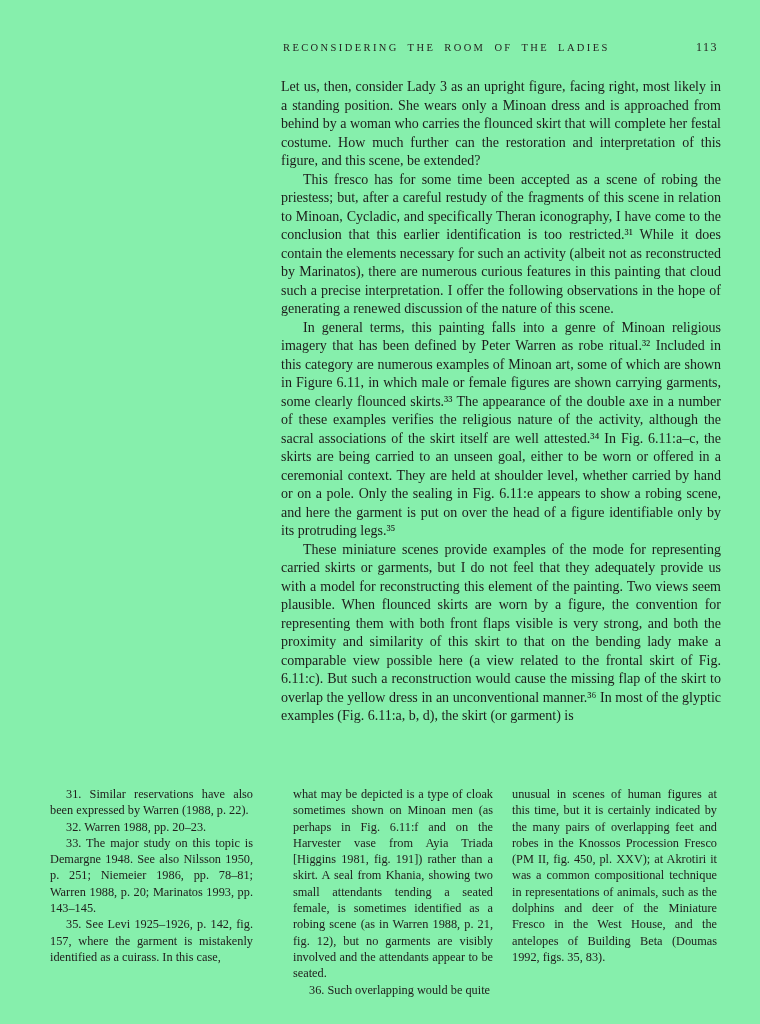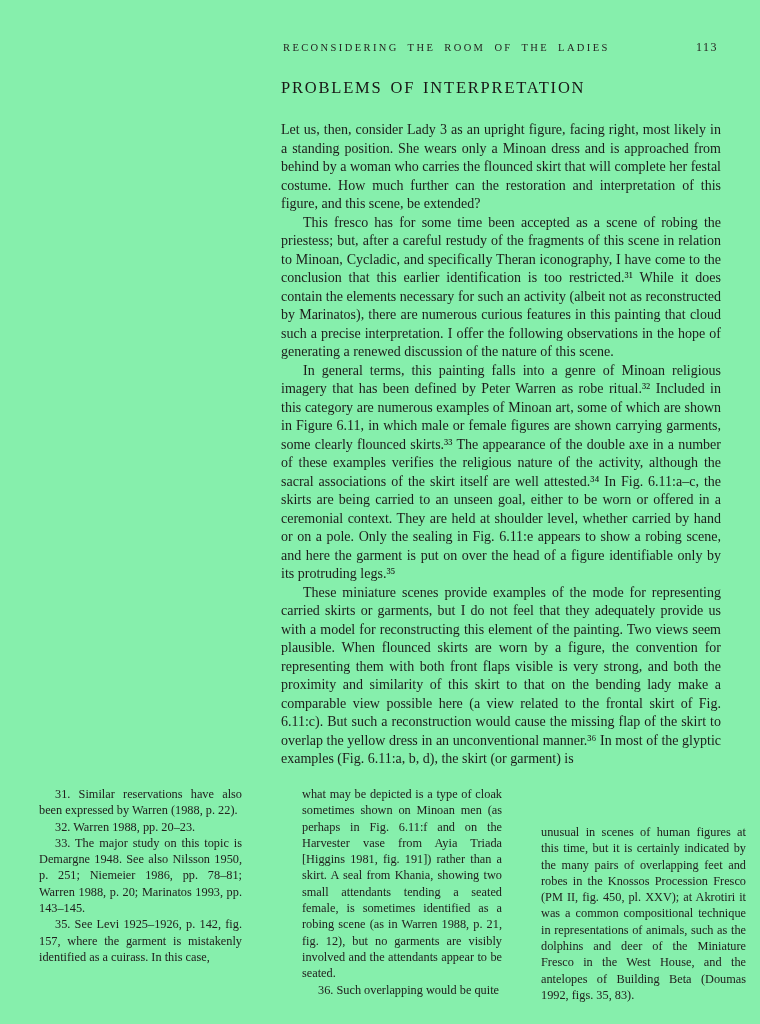--- a/index.html
+++ b/index.html
@@ -63,29 +63,28 @@
     hyphens: auto;
     -webkit-hyphens: auto;
     color: #1d1c1a;
   }
   .paragraphs .para.indent { text-indent: 22px; }
 
   
   .footnotes {
     position: absolute;
     top: 786px;
-    left: 39px;
+    left: 50px;
     width: 670px;
     display: flex;
-    gap: 20px;
   }
   .fn-col { flex: 0 0 auto; }
   .fn-col-1 { width: 203px; }
   .fn-col-2 { width: 200px; margin-left: 40px; }
-  .fn-col-3 { width: 205px; margin-left: 19px; margin-top: 38px; }
+  .fn-col-3 { width: 205px; margin-left: 19px; }
   .fn-col .para {
     font-size: 12.3px;
     line-height: 16.3px;
     text-align: justify;
     hyphens: auto;
     -webkit-hyphens: auto;
     color: #22211e;
   }
   .fn-col .para.indent { text-indent: 16px; }
 </style>
@@ -93,21 +92,20 @@
 <body>
 
 <div class="page">
 
   <header class="running-header">
     <span class="running-head">RECONSIDERING THE ROOM OF THE LADIES</span>
     <span class="page-number">113</span>
   </header>
 
   <main class="text-block">
-    <h1 class="section-title">PROBLEMS OF INTERPRETATION</h1>
     <div class="paragraphs">
         <p class="para">Let us, then, consider Lady 3 as an upright figure, facing right, most likely in a standing position. She wears only a Minoan dress and is approached from behind by a woman who carries the flounced skirt that will complete her festal costume. How much further can the restoration and interpretation of this figure, and this scene, be extended?</p>
         <p class="para indent">This fresco has for some time been accepted as a scene of robing the priestess; but, after a careful restudy of the fragments of this scene in relation to Minoan, Cycladic, and specifically Theran iconography, I have come to the conclusion that this earlier identification is too restricted.³¹ While it does contain the elements necessary for such an activity (albeit not as reconstructed by Marinatos), there are numerous curious features in this painting that cloud such a precise interpretation. I offer the following observations in the hope of generating a renewed discussion of the nature of this scene.</p>
         <p class="para indent">In general terms, this painting falls into a genre of Minoan religious imagery that has been defined by Peter Warren as robe ritual.³² Included in this category are numerous examples of Minoan art, some of which are shown in Figure 6.11, in which male or female figures are shown carrying garments, some clearly flounced skirts.³³ The appearance of the double axe in a number of these examples verifies the religious nature of the activity, although the sacral associations of the skirt itself are well attested.³⁴ In Fig. 6.11:a–c, the skirts are being carried to an unseen goal, either to be worn or offered in a ceremonial context. They are held at shoulder level, whether carried by hand or on a pole. Only the sealing in Fig. 6.11:e appears to show a robing scene, and here the garment is put on over the head of a figure identifiable only by its protruding legs.³⁵</p>
         <p class="para indent">These miniature scenes provide examples of the mode for representing carried skirts or garments, but I do not feel that they adequately provide us with a model for reconstructing this element of the painting. Two views seem plausible. When flounced skirts are worn by a figure, the convention for representing them with both front flaps visible is very strong, and both the proximity and similarity of this skirt to that on the bending lady make a comparable view possible here (a view related to the frontal skirt of Fig. 6.11:c). But such a reconstruction would cause the missing flap of the skirt to overlap the yellow dress in an unconventional manner.³⁶ In most of the glyptic examples (Fig. 6.11:a, b, d), the skirt (or garment) is</p>
       </div>
   </main>
 
   <footer class="footnotes">
     <div class="fn-col fn-col-1">

